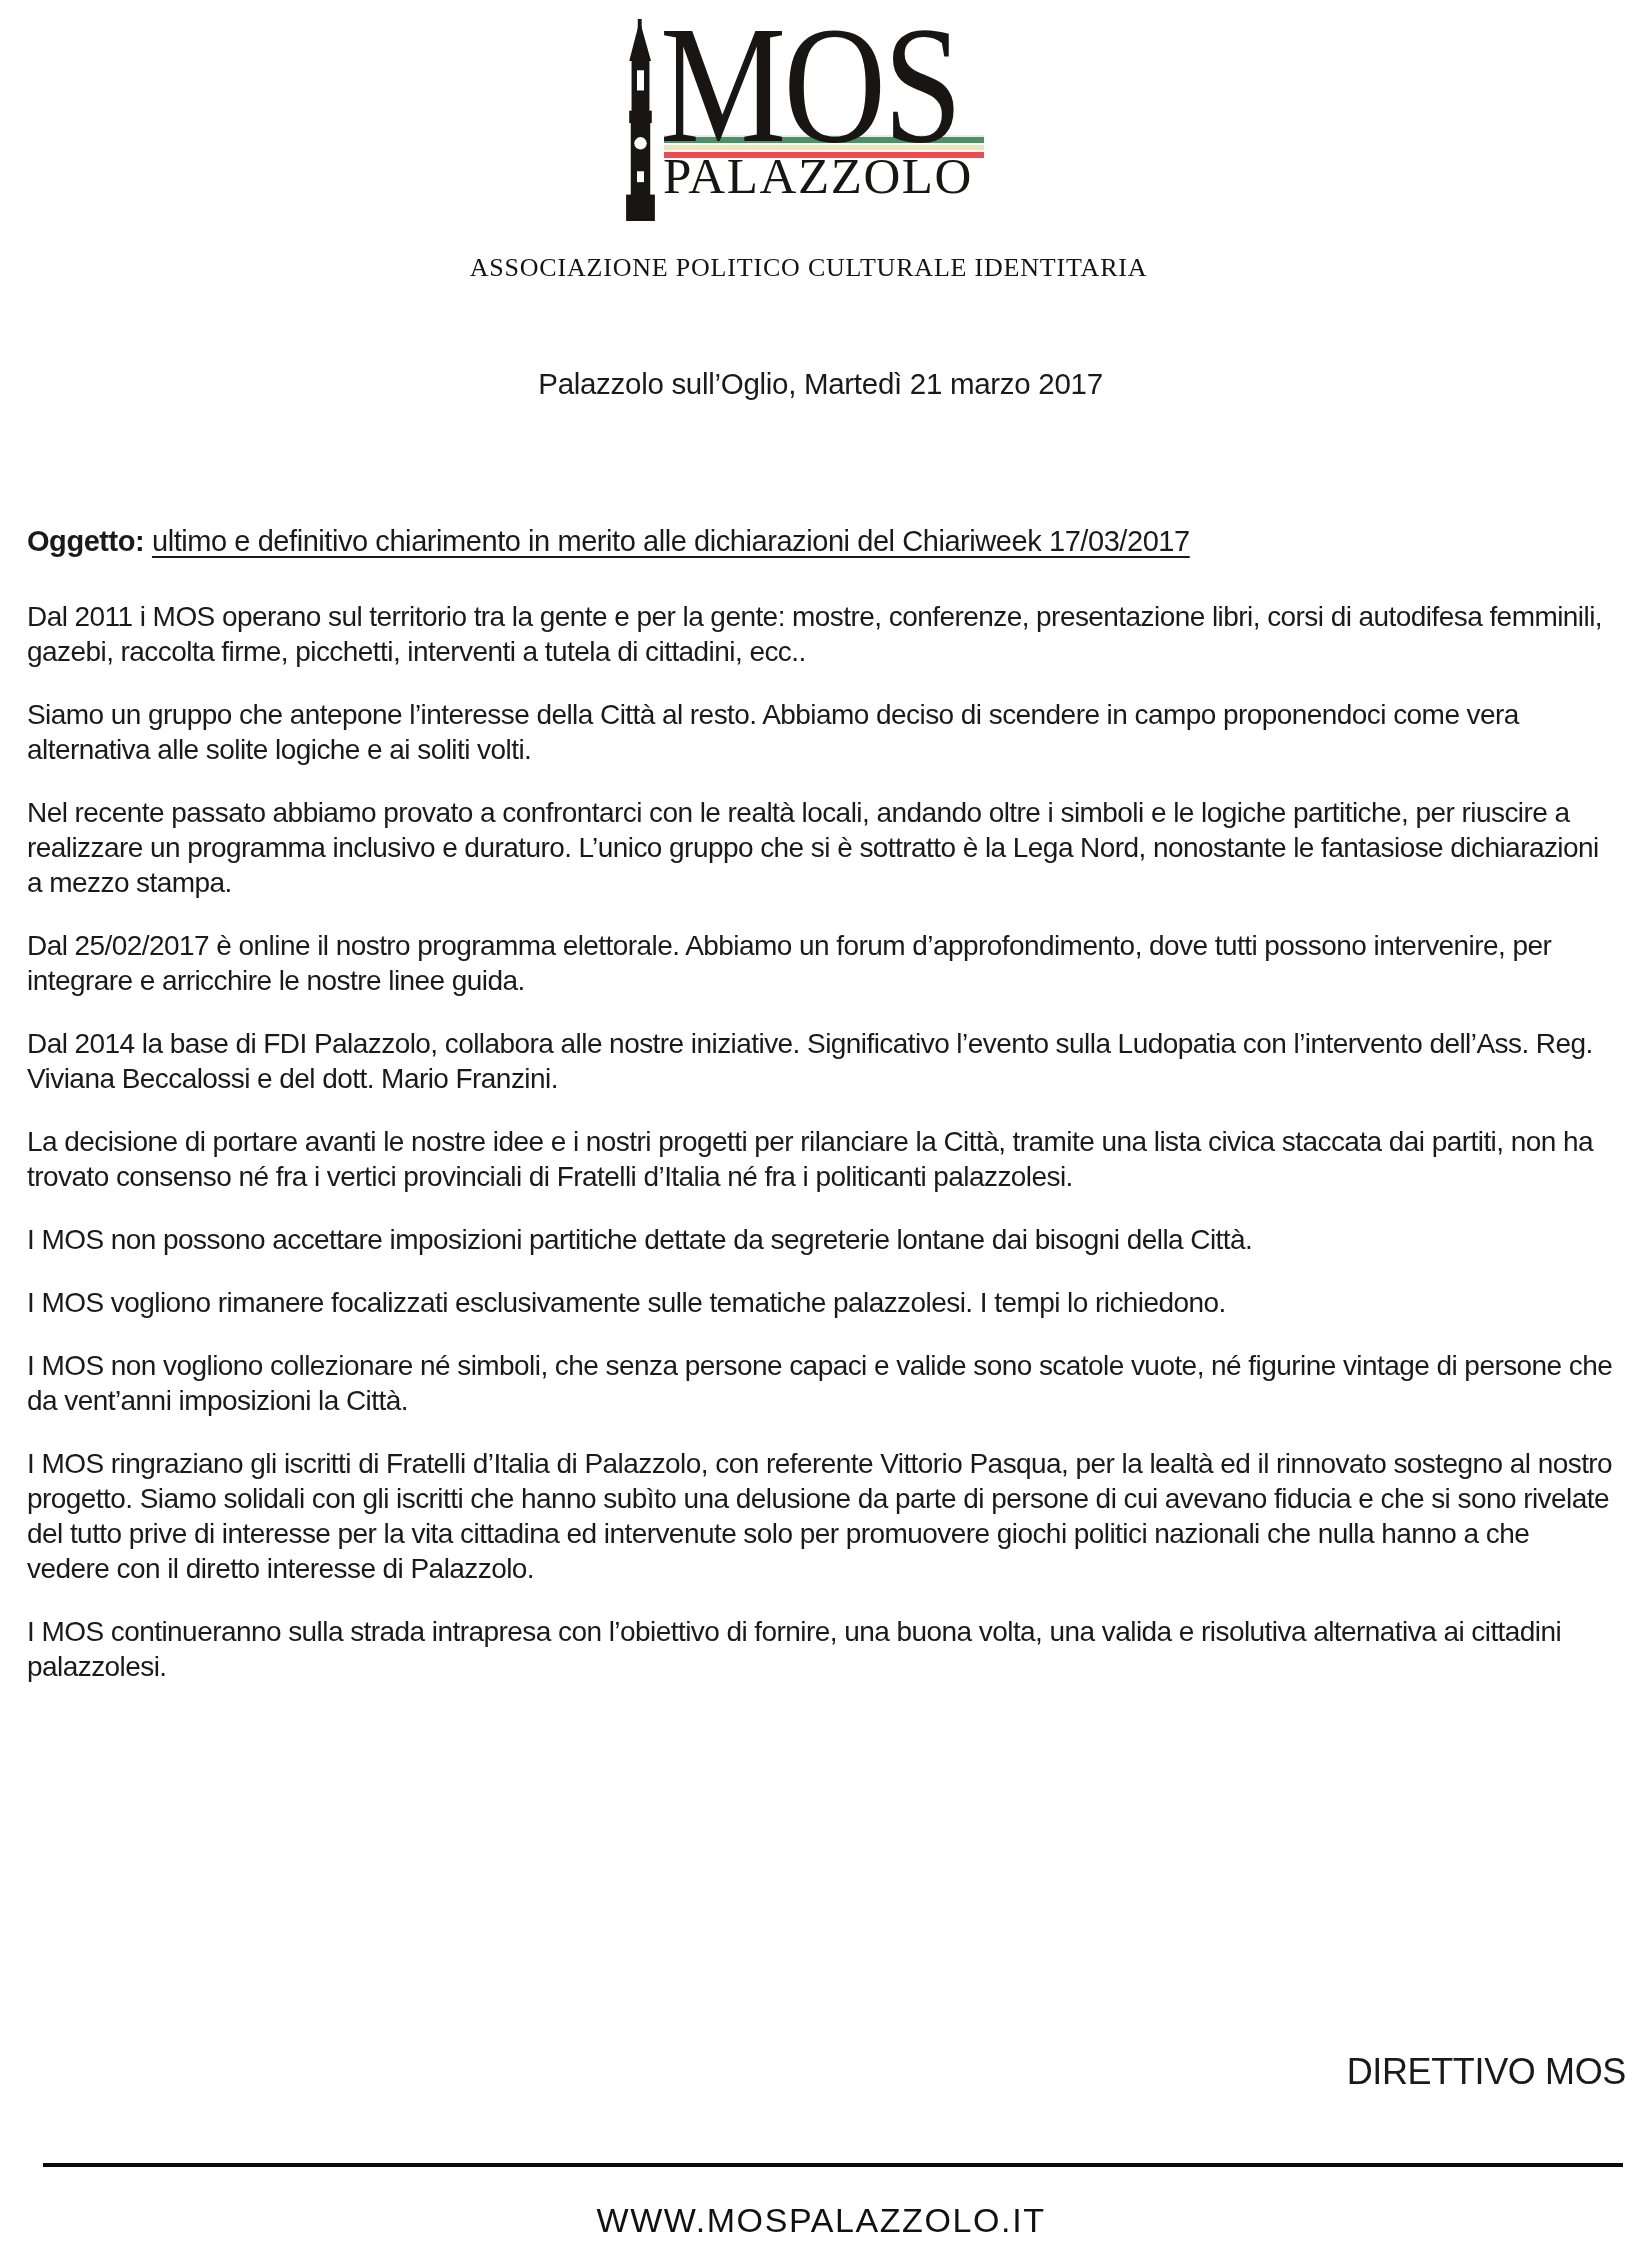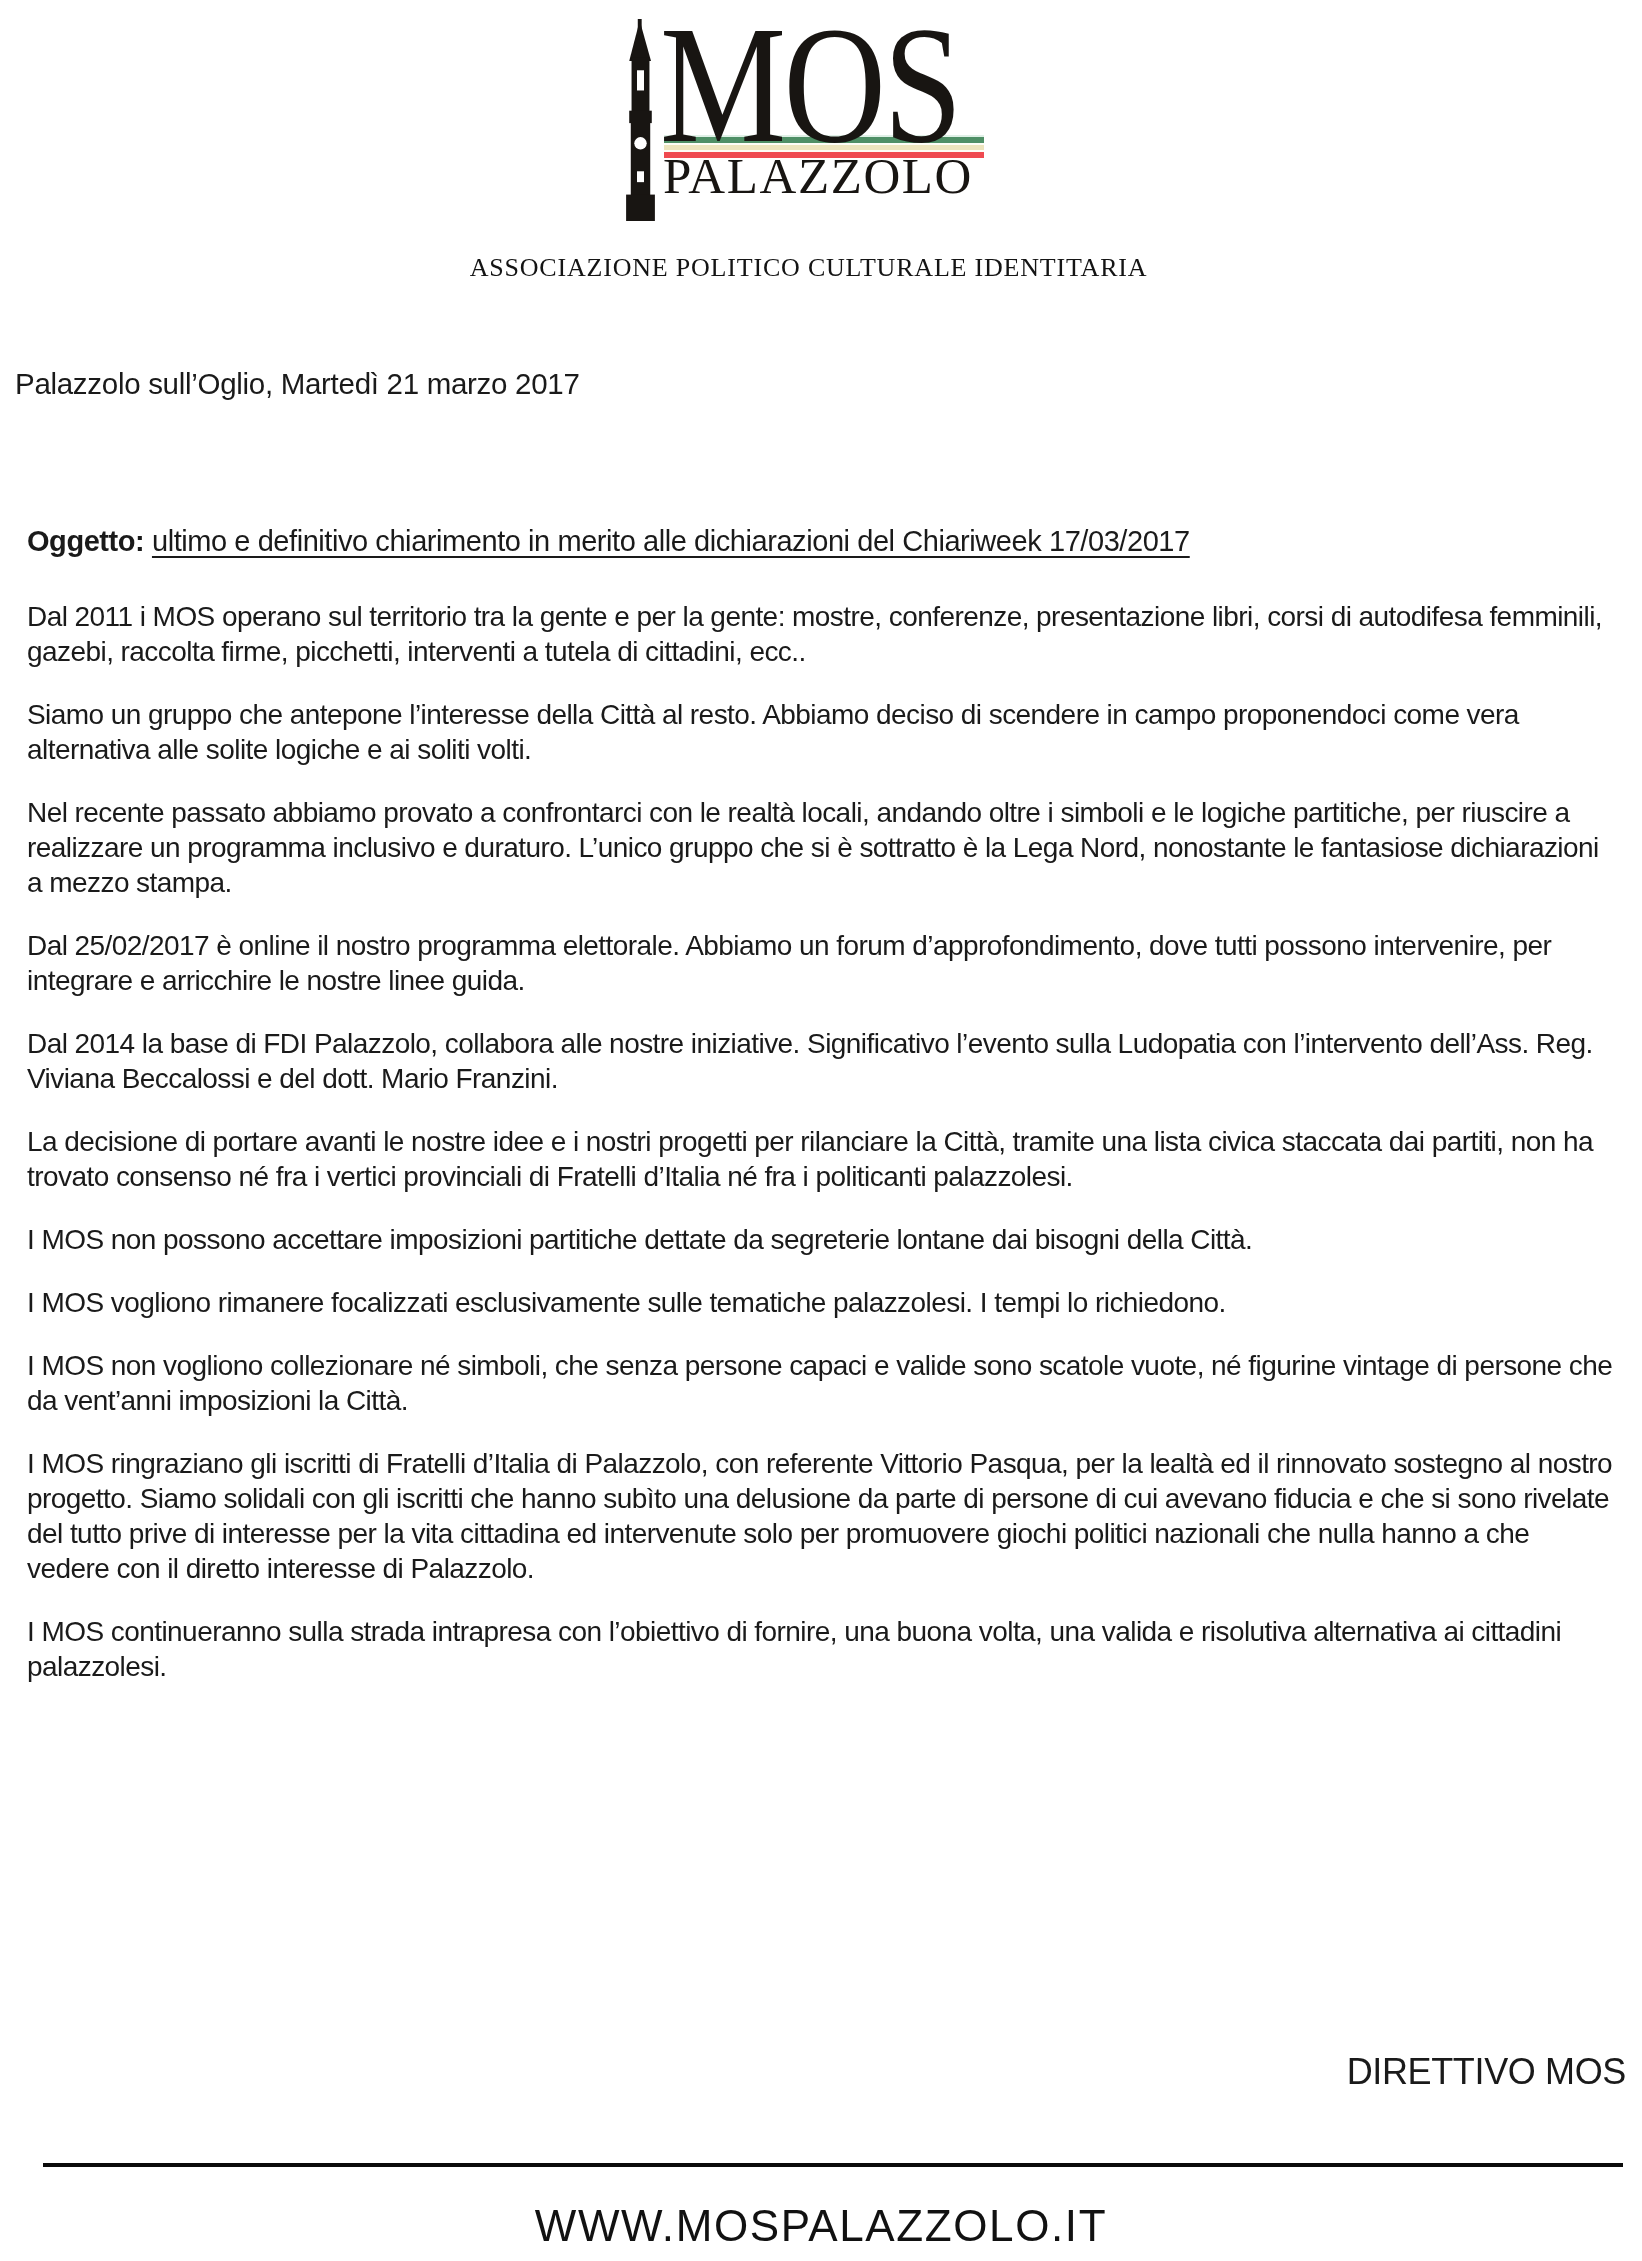--- a/index.html
+++ b/index.html
@@ -40,21 +40,21 @@
   .subtitle {
     position:absolute; left:0; top:253px; width:1617px;
     text-align:center;
     font-family:"Liberation Serif", serif;
     font-size:26px; letter-spacing:0.8px; color:#141414;
   }
 
   
   .dateline {
     position:absolute; top:367px; left:15px; right:26px;
-    text-align:left; font-size:29.5px; letter-spacing:-0.01em;
+    text-align:center; font-size:29.5px; letter-spacing:-0.01em;
   }
   .subject {
     position:absolute; top:525px; left:27px; right:26px;
     font-size:29px; letter-spacing:-0.015em;
   }
   .subject .lbl { font-weight:bold; }
   .subject .txt { text-decoration:underline; text-decoration-thickness:2.3px; text-underline-offset:5.4px; }
   .body-text {
     position:absolute; top:599px; left:27px; width:1590px;
     font-size:28px; line-height:35px; letter-spacing:-0.02em;
@@ -62,21 +62,21 @@
   .body-text p { margin:0 0 28px 0; }
   .signature {
     position:absolute; top:2051px; left:27px; right:26px;
     text-align:right; font-size:36px; letter-spacing:-0.01em;
   }
 
   
   .rule { position:absolute; top:2163px; left:43px; width:1580px; height:3.9px; background:#0a0a0a; }
   .website {
     position:absolute; top:2201px; left:0; width:1642px;
-    text-align:center; font-size:44px; letter-spacing:1.6px; color:#111;
+    text-align:center; font-size:34px; letter-spacing:1.6px; color:#111;
   }
 </style>
 </head>
 <body>
 
 <div class="page">
 
   <div class="logo">
     <svg class="tower" viewBox="0 0 63 260" xmlns="http://www.w3.org/2000/svg" preserveAspectRatio="none">
       <g fill="#181512">

